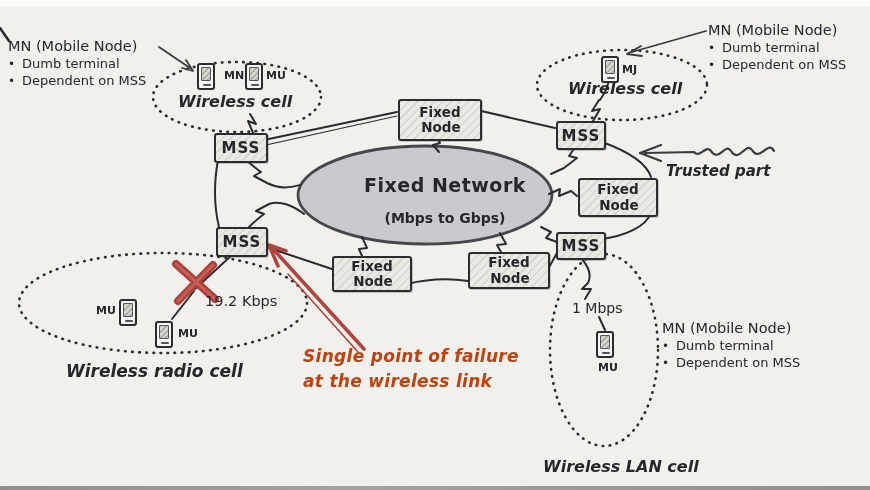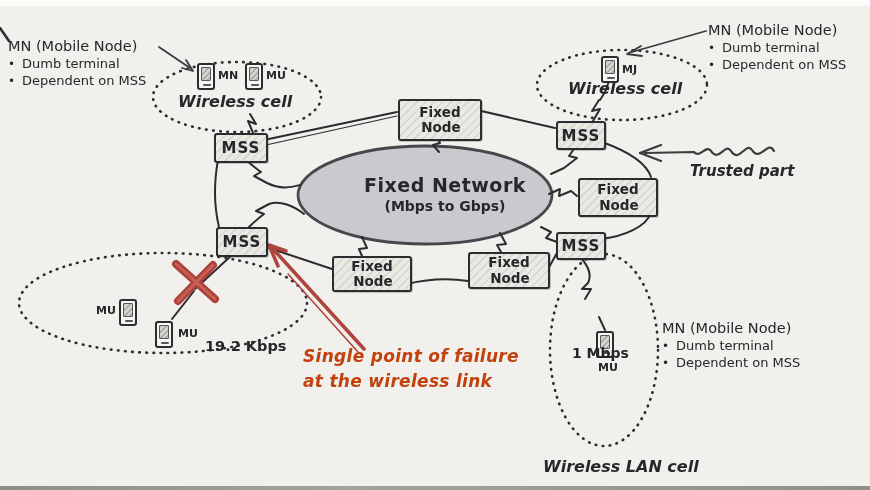--- a/index.html
+++ b/index.html
@@ -25,30 +25,30 @@
   }
   .mss{font-size:15px;letter-spacing:1px;}
   .fixednode{font-size:13.5px;line-height:1.12;}
 
   .net-center{
     position:absolute;left:300px;top:174px;width:250px;text-align:center;
     font-weight:bold;
     padding-left:20px;
   }
   .net-center .t1{font-size:19px;letter-spacing:0.5px;}
-  .net-center .t2{font-size:14px;margin-top:2px;}
+  .net-center .t2{font-size:14px;margin-top:14px;}
 
   .cell-label{position:absolute;font-weight:bold;font-style:italic;font-size:16px;white-space:nowrap;}
 
   .ann{position:absolute;font-weight:normal;white-space:nowrap;}
   .ann .title{font-size:14.5px;}
   .ann .bline{font-size:13px;margin-top:2px;display:flex;gap:7px;align-items:baseline;}
   .ann .dot{font-size:12px;}
 
-  .rate{position:absolute;font-weight:bold;font-size:14.5px;white-space:nowrap;margin-top:45px;}
+  .rate{position:absolute;font-weight:normal;font-size:14.5px;white-space:nowrap;}
 
   .failure-note{
     position:absolute;left:303px;top:344px;color:#c2410c;font-weight:bold;
     font-size:17px;font-style:italic;line-height:1.45;white-space:nowrap;letter-spacing:0.3px;
   }
 
   
   .phone{
     position:absolute;width:18px;height:27px;border:2px solid #2b2c2f;border-radius:3px;
     background:#f6f6f3;box-sizing:border-box;
@@ -157,21 +157,21 @@
 
   <div class="net-center">
     <div class="t1">Fixed Network</div>
     <div class="t2">(Mbps to Gbps)</div>
   </div>
 
   <div class="phone" style="left:197px;top:63px;">
     <div class="screen"></div>
       <div class="btn"></div>
   </div>
-  <div class="dev-label" style="left:218px;top:69px;">MN</div>
+  <div class="dev-label" style="left:224px;top:69px;">MN</div>
   <div class="phone" style="left:245px;top:63px;">
     <div class="screen"></div>
       <div class="btn"></div>
   </div>
   <div class="dev-label" style="left:266px;top:69px;">MU</div>
 
   <div class="phone" style="left:601px;top:56px;">
     <div class="screen"></div>
       <div class="btn"></div>
   </div>
@@ -189,22 +189,23 @@
   <div class="dev-label" style="left:178px;top:327px;">MU</div>
 
   <div class="phone" style="left:596px;top:331px;">
     <div class="screen"></div>
       <div class="btn"></div>
   </div>
   <div class="dev-label" style="left:598px;top:361px;">MU</div>
 
   <div class="cell-label" style="left:178px;top:92px;">Wireless cell</div>
   <div class="cell-label" style="left:568px;top:79px;">Wireless cell</div>
+  <div class="cell-label" style="left:66px;top:361px;font-size:17px;">Wireless radio cell</div>
   <div class="cell-label" style="left:543px;top:457px;">Wireless LAN cell</div>
-  <div class="cell-label" style="left:690px;top:162px;font-size:15px;font-style:italic;">Trusted part</div>
+  <div class="cell-label" style="left:666px;top:162px;font-size:15px;font-style:italic;">Trusted part</div>
 
   <div class="rate" style="left:205px;top:293px;">19.2 Kbps</div>
   <div class="rate" style="left:572px;top:300px;font-size:14px;">1 Mbps</div>
 
   <div class="ann" style="left:8px;top:38px;">
     <div class="title">MN (Mobile Node)</div>
     <div class="bline">
         <span class="dot">•</span>
         <span>Dumb terminal</span>
       </div>

